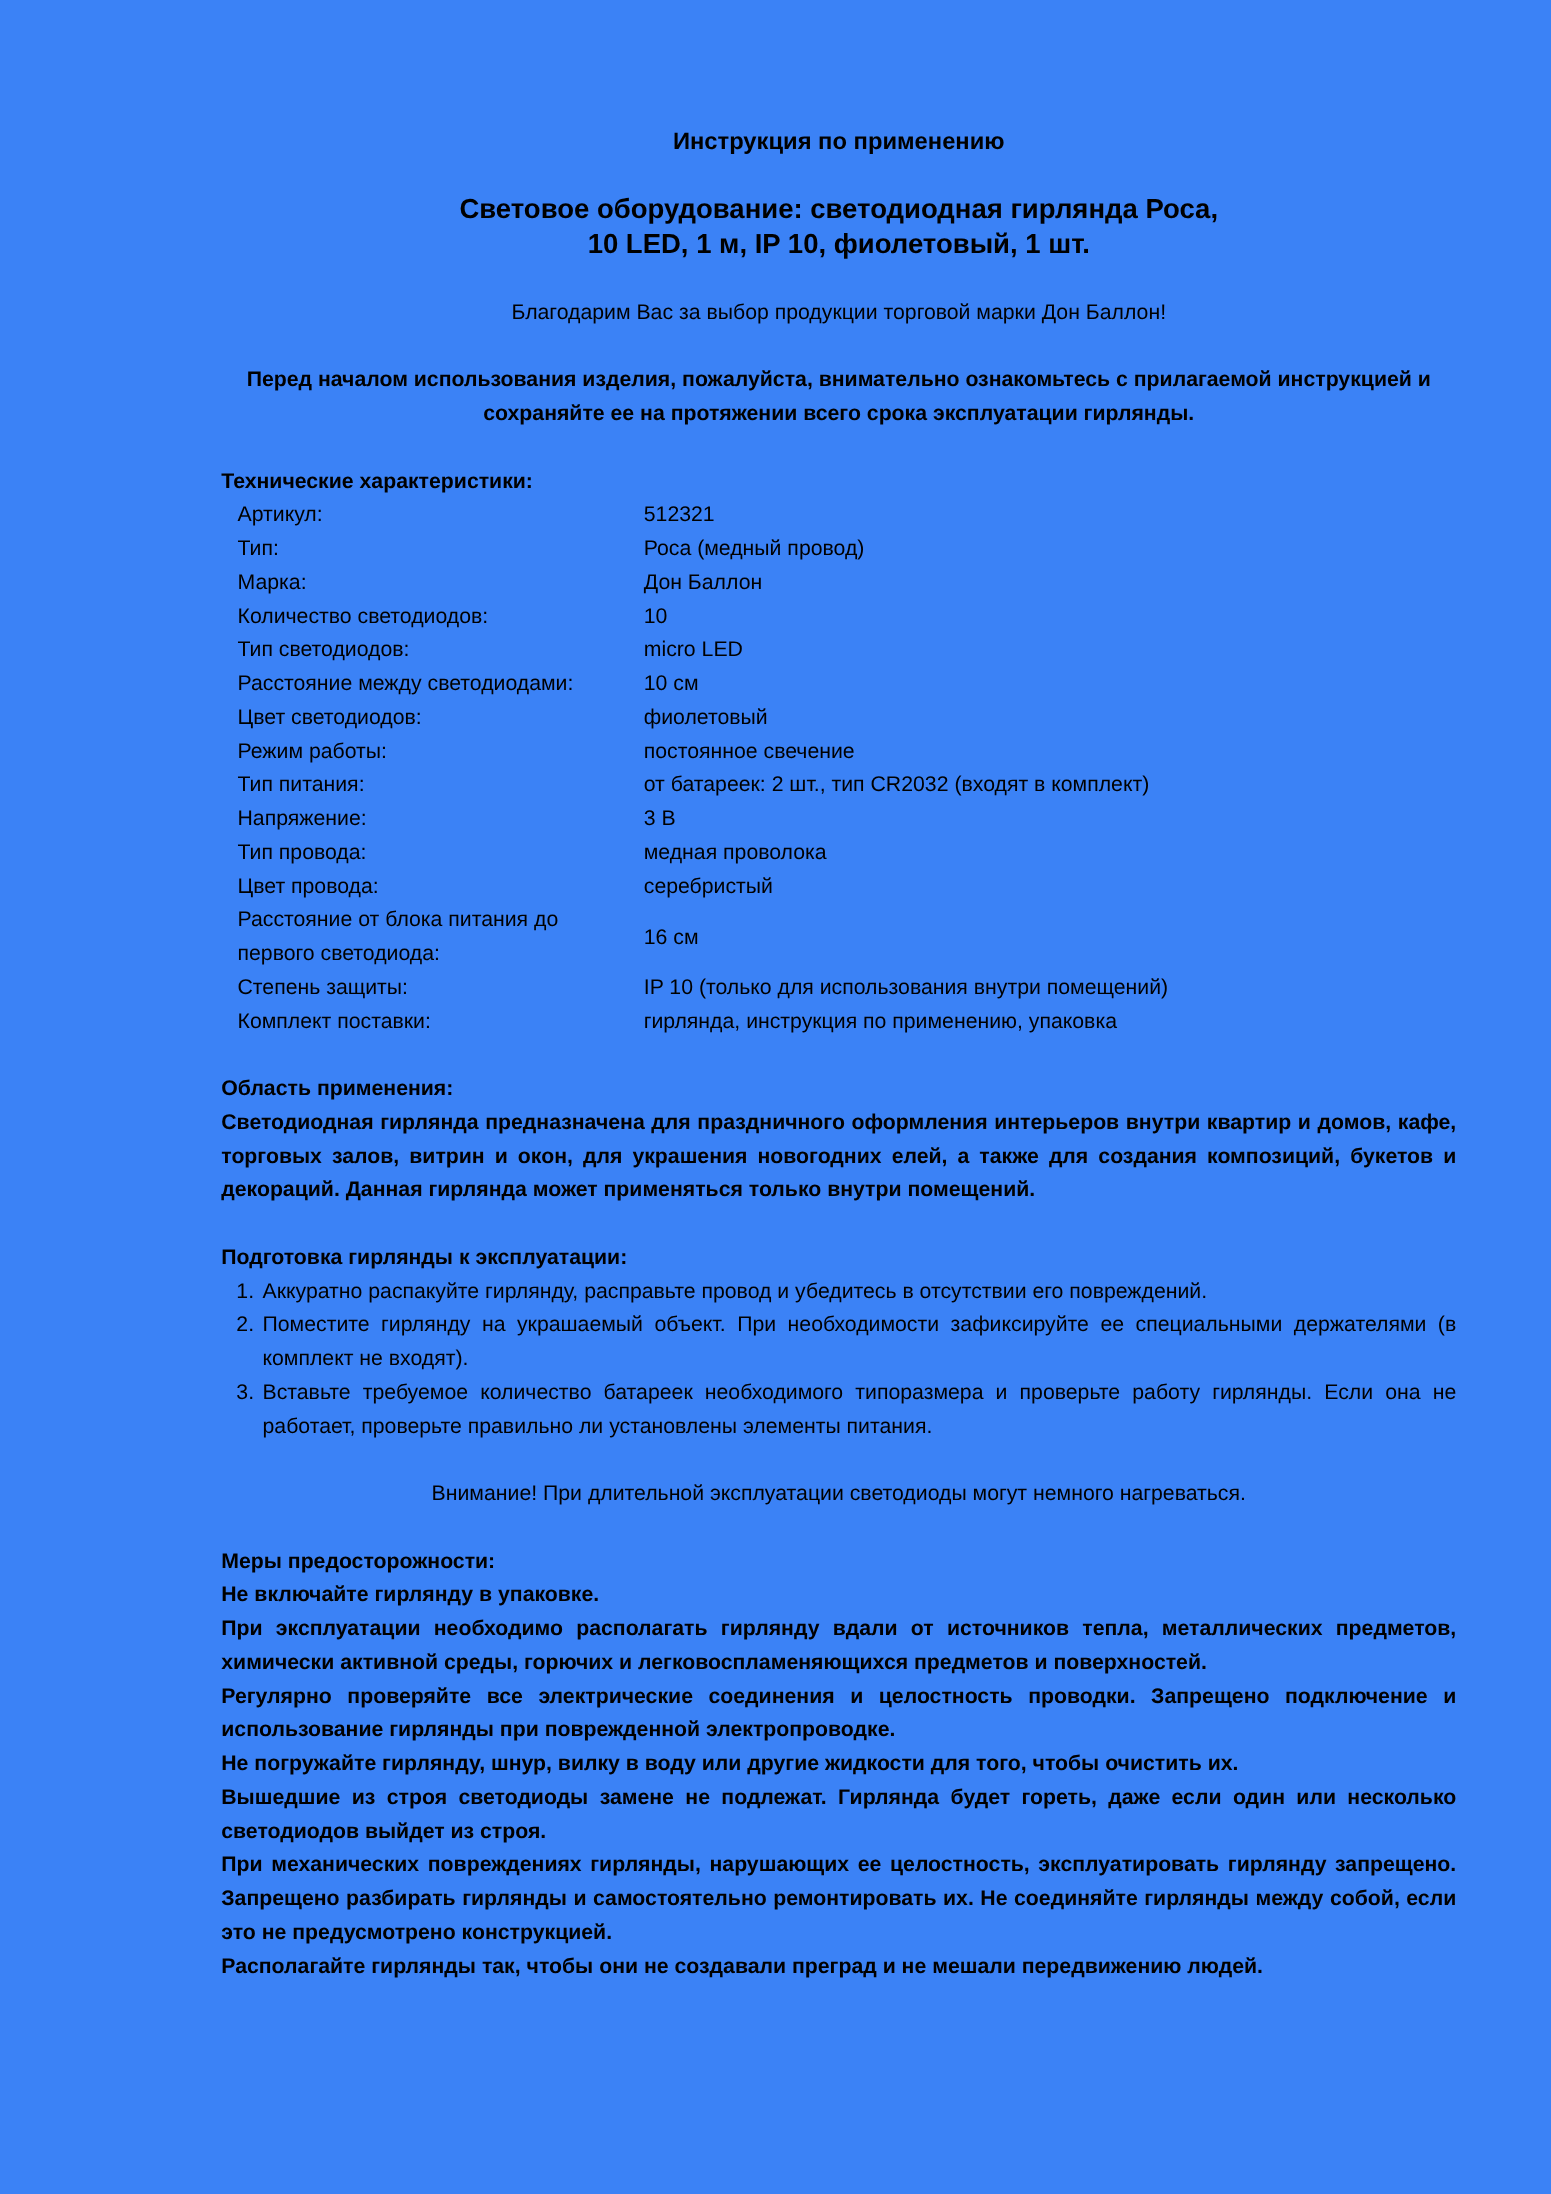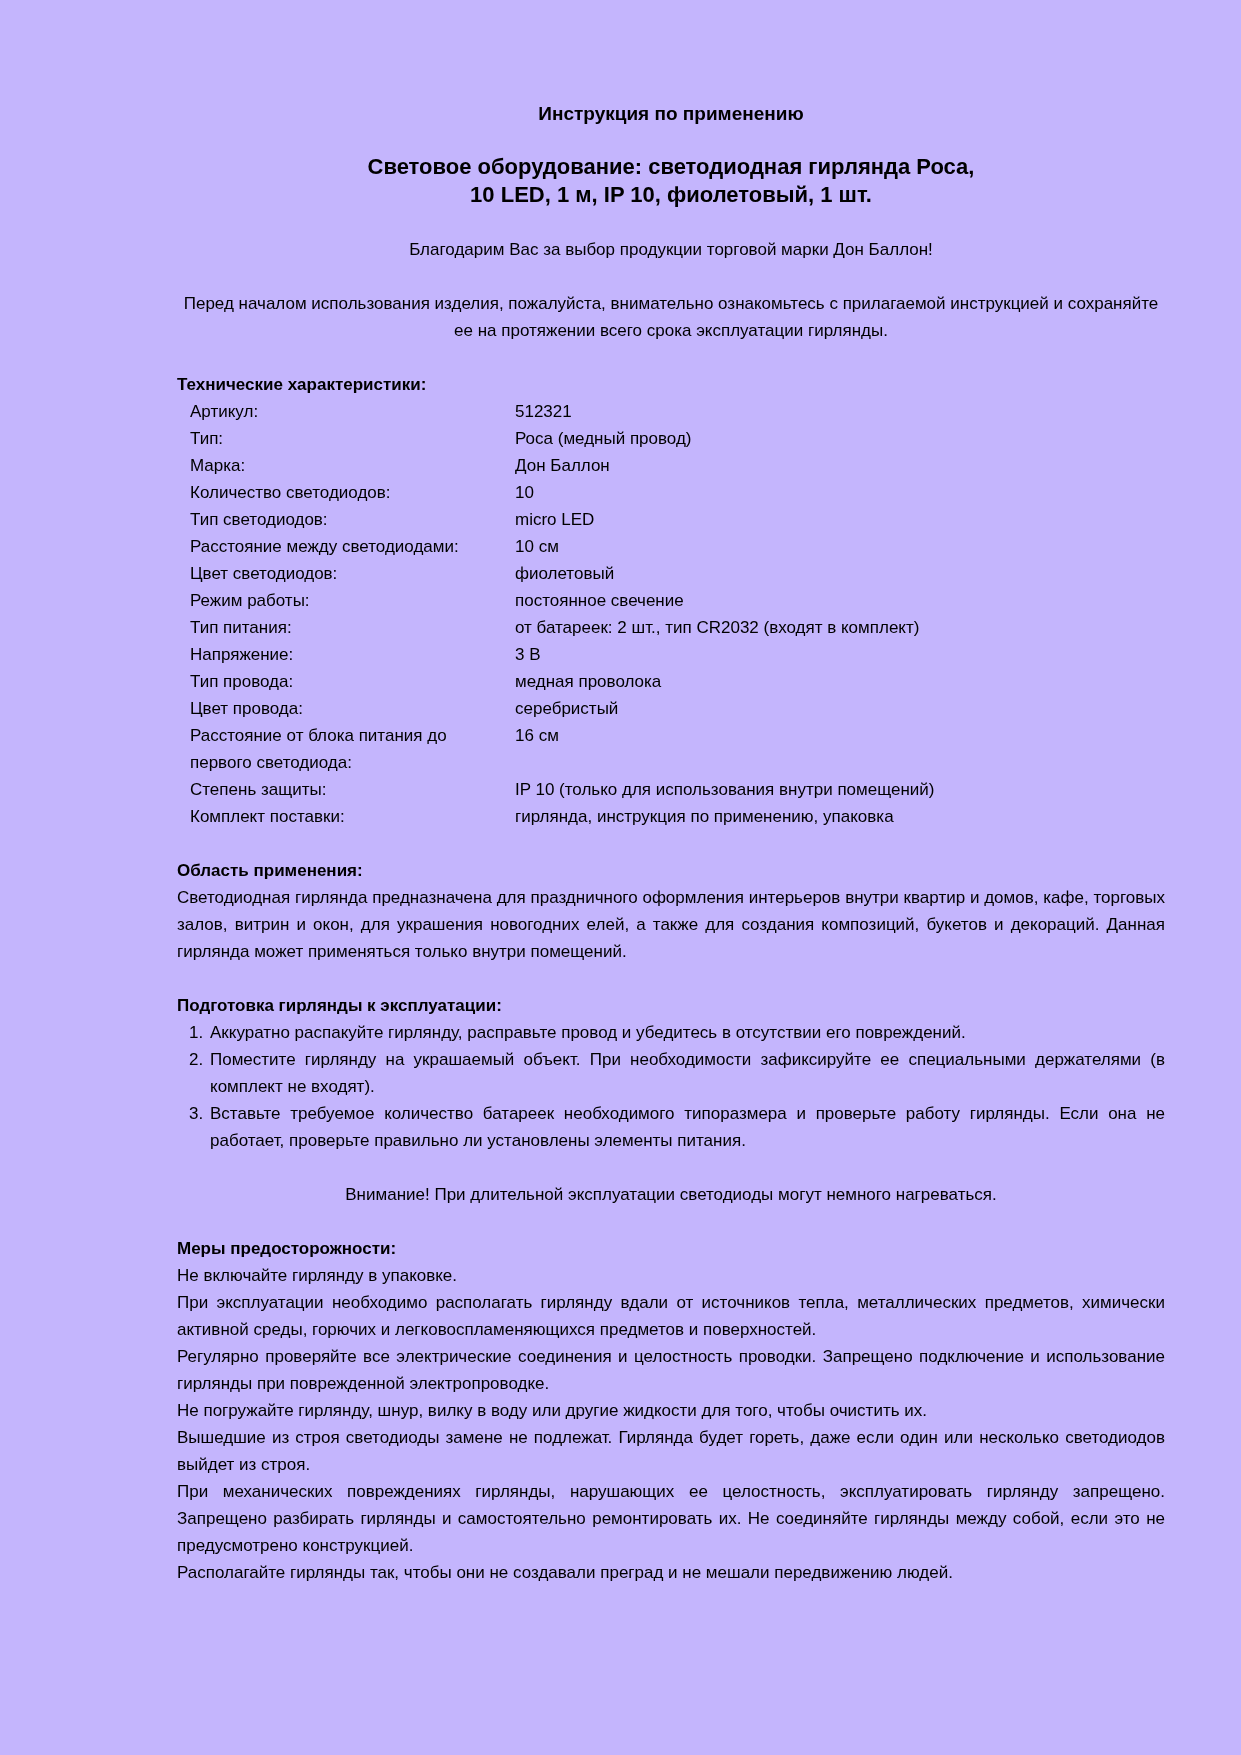--- a/index.html
+++ b/index.html
@@ -1,21 +1,21 @@
 <!DOCTYPE html>
 <html lang="ru"><head>
 <meta charset="utf-8">
 <style>
   html, body { margin: 0; padding: 0; background: #ffffff; }
   .page {
     position: relative;
     width: 1241px;
     height: 1755px;
     box-sizing: border-box;
-    background: #c4b5fd;
+    background: #3b82f6;
     color: #000000;
     font-family: "Liberation Sans", "DejaVu Sans", sans-serif;
     font-size: 17px;
     line-height: 27px;
     padding: 100px 76px 0 177px;
     overflow: hidden;
   }
   .doc-title {
     font-size: 19px;
     line-height: 28px;
@@ -25,30 +25,31 @@
   }
   .doc-subtitle {
     font-size: 22px;
     line-height: 28px;
     font-weight: bold;
     text-align: center;
     margin: 25px 0 0 0;
   }
   p.body-par { margin: 27px 0 0 0; text-align: center; }
   p.flow-par { margin: 0; }
-  .just { text-align: justify; }
+  .just { text-align: justify; font-weight: bold; }
   h2.sec-heading {
     font-size: 17px;
     line-height: 27px;
     font-weight: bold;
     margin: 27px 0 0 0;
   }
   .specs-table { margin: 0; }
   .spec-row {
     display: flex;
+    align-items: center;
   }
   .spec-label {
     width: 312px;
     flex: 0 0 312px;
     margin-left: 13px;
   }
   .spec-value {
     margin-left: 13px;
     flex: 1 1 auto;
   }

